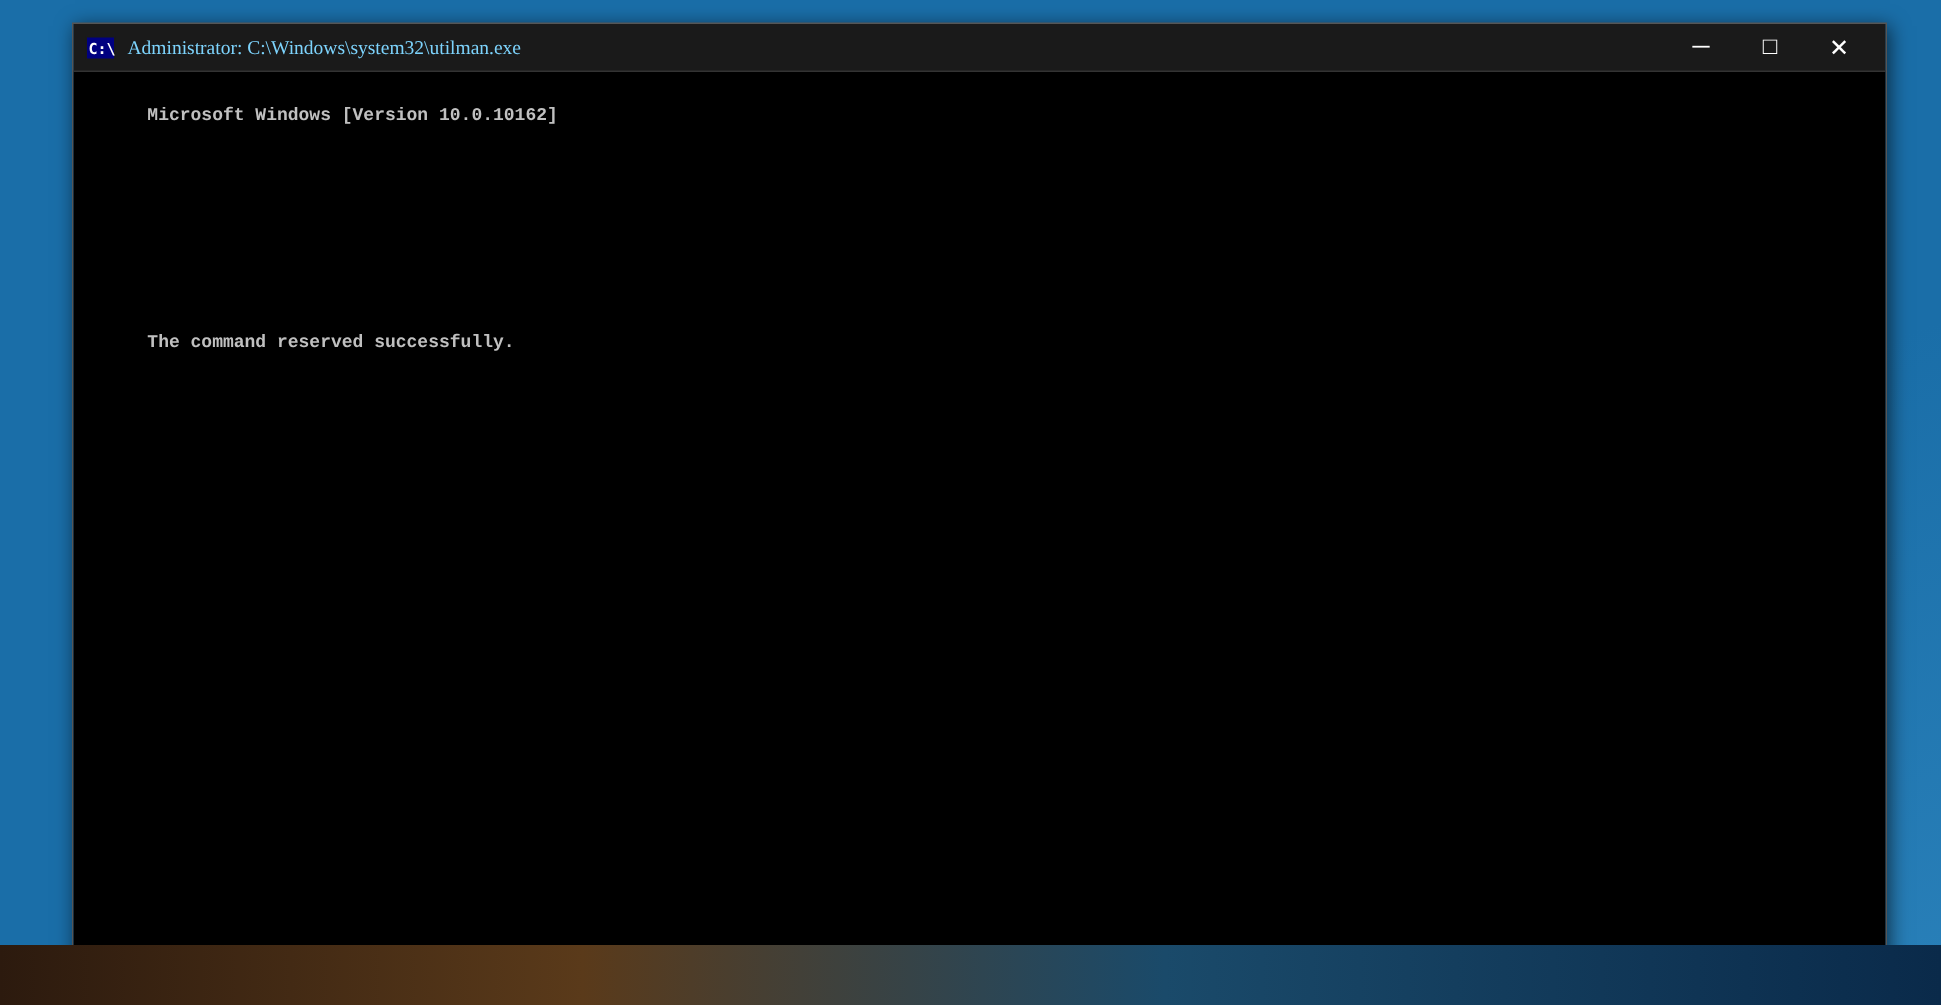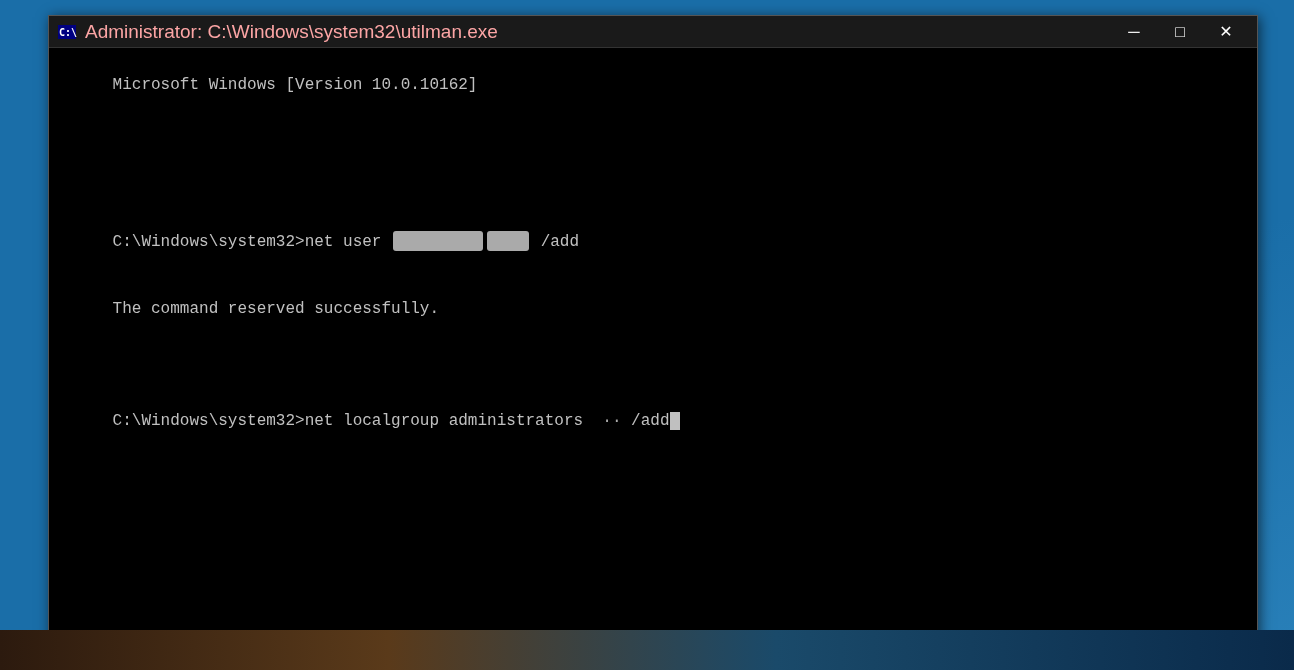--- a/index.html
+++ b/index.html
@@ -56,23 +56,23 @@
       flex-shrink: 0;
     }
 
     .cmd-icon-svg {
       width: 20px;
       height: 16px;
     }
 
     .title-text {
       flex: 1;
-      color: #fca5a5;
-      font-size: 19px;
-      font-family: Liberation Sans, sans-serif;
+      color: #7dd3fc;
+      font-size: 13px;
+      font-family: Liberation Serif, serif;
       white-space: nowrap;
     }
 
     .title-controls {
       display: flex;
       gap: 0;
     }
 
     .title-btn {
       width: 46px;
@@ -91,24 +91,25 @@
     
     .terminal-body {
       flex: 1;
       background: #000000;
       padding: 4px 6px;
       overflow: hidden;
     }
 
     .terminal-text {
       font-family: 'Courier New', 'Lucida Console', monospace;
-      font-size: 16px;
+      font-size: 12px;
       color: #c0c0c0;
       line-height: 1.4;
       white-space: pre;
+      font-weight: bold;
     }
 
     
     .redacted {
       display: inline-block;
       width: 90px;
       height: 20px;
       background: #aaa;
       border-radius: 3px;
       vertical-align: middle;
@@ -175,23 +176,21 @@
       <button class="title-btn close-btn">✕</button>
     </div>
   </div>
 
   <div class="terminal-body">
     <div class="terminal-text">
       <span>Microsoft Windows [Version 10.0.10162]</span>
       <br>
       <br>
       <br>
-      <span><span>C:\Windows\system32&gt;net user </span><span class="redacted"></span><span class="redacted2"></span><span> /add</span></span>
       <br>
       <span>The command reserved successfully.</span>
       <br>
       <br>
-      <span><span>C:\Windows\system32&gt;net localgroup administrators</span>  <span style="color:#aaa;">··</span><span> /add</span><span class="cursor"></span></span>
     </div>
   </div>
 </div>
 
 <div class="taskbar-images"></div>
 
 </body></html>

